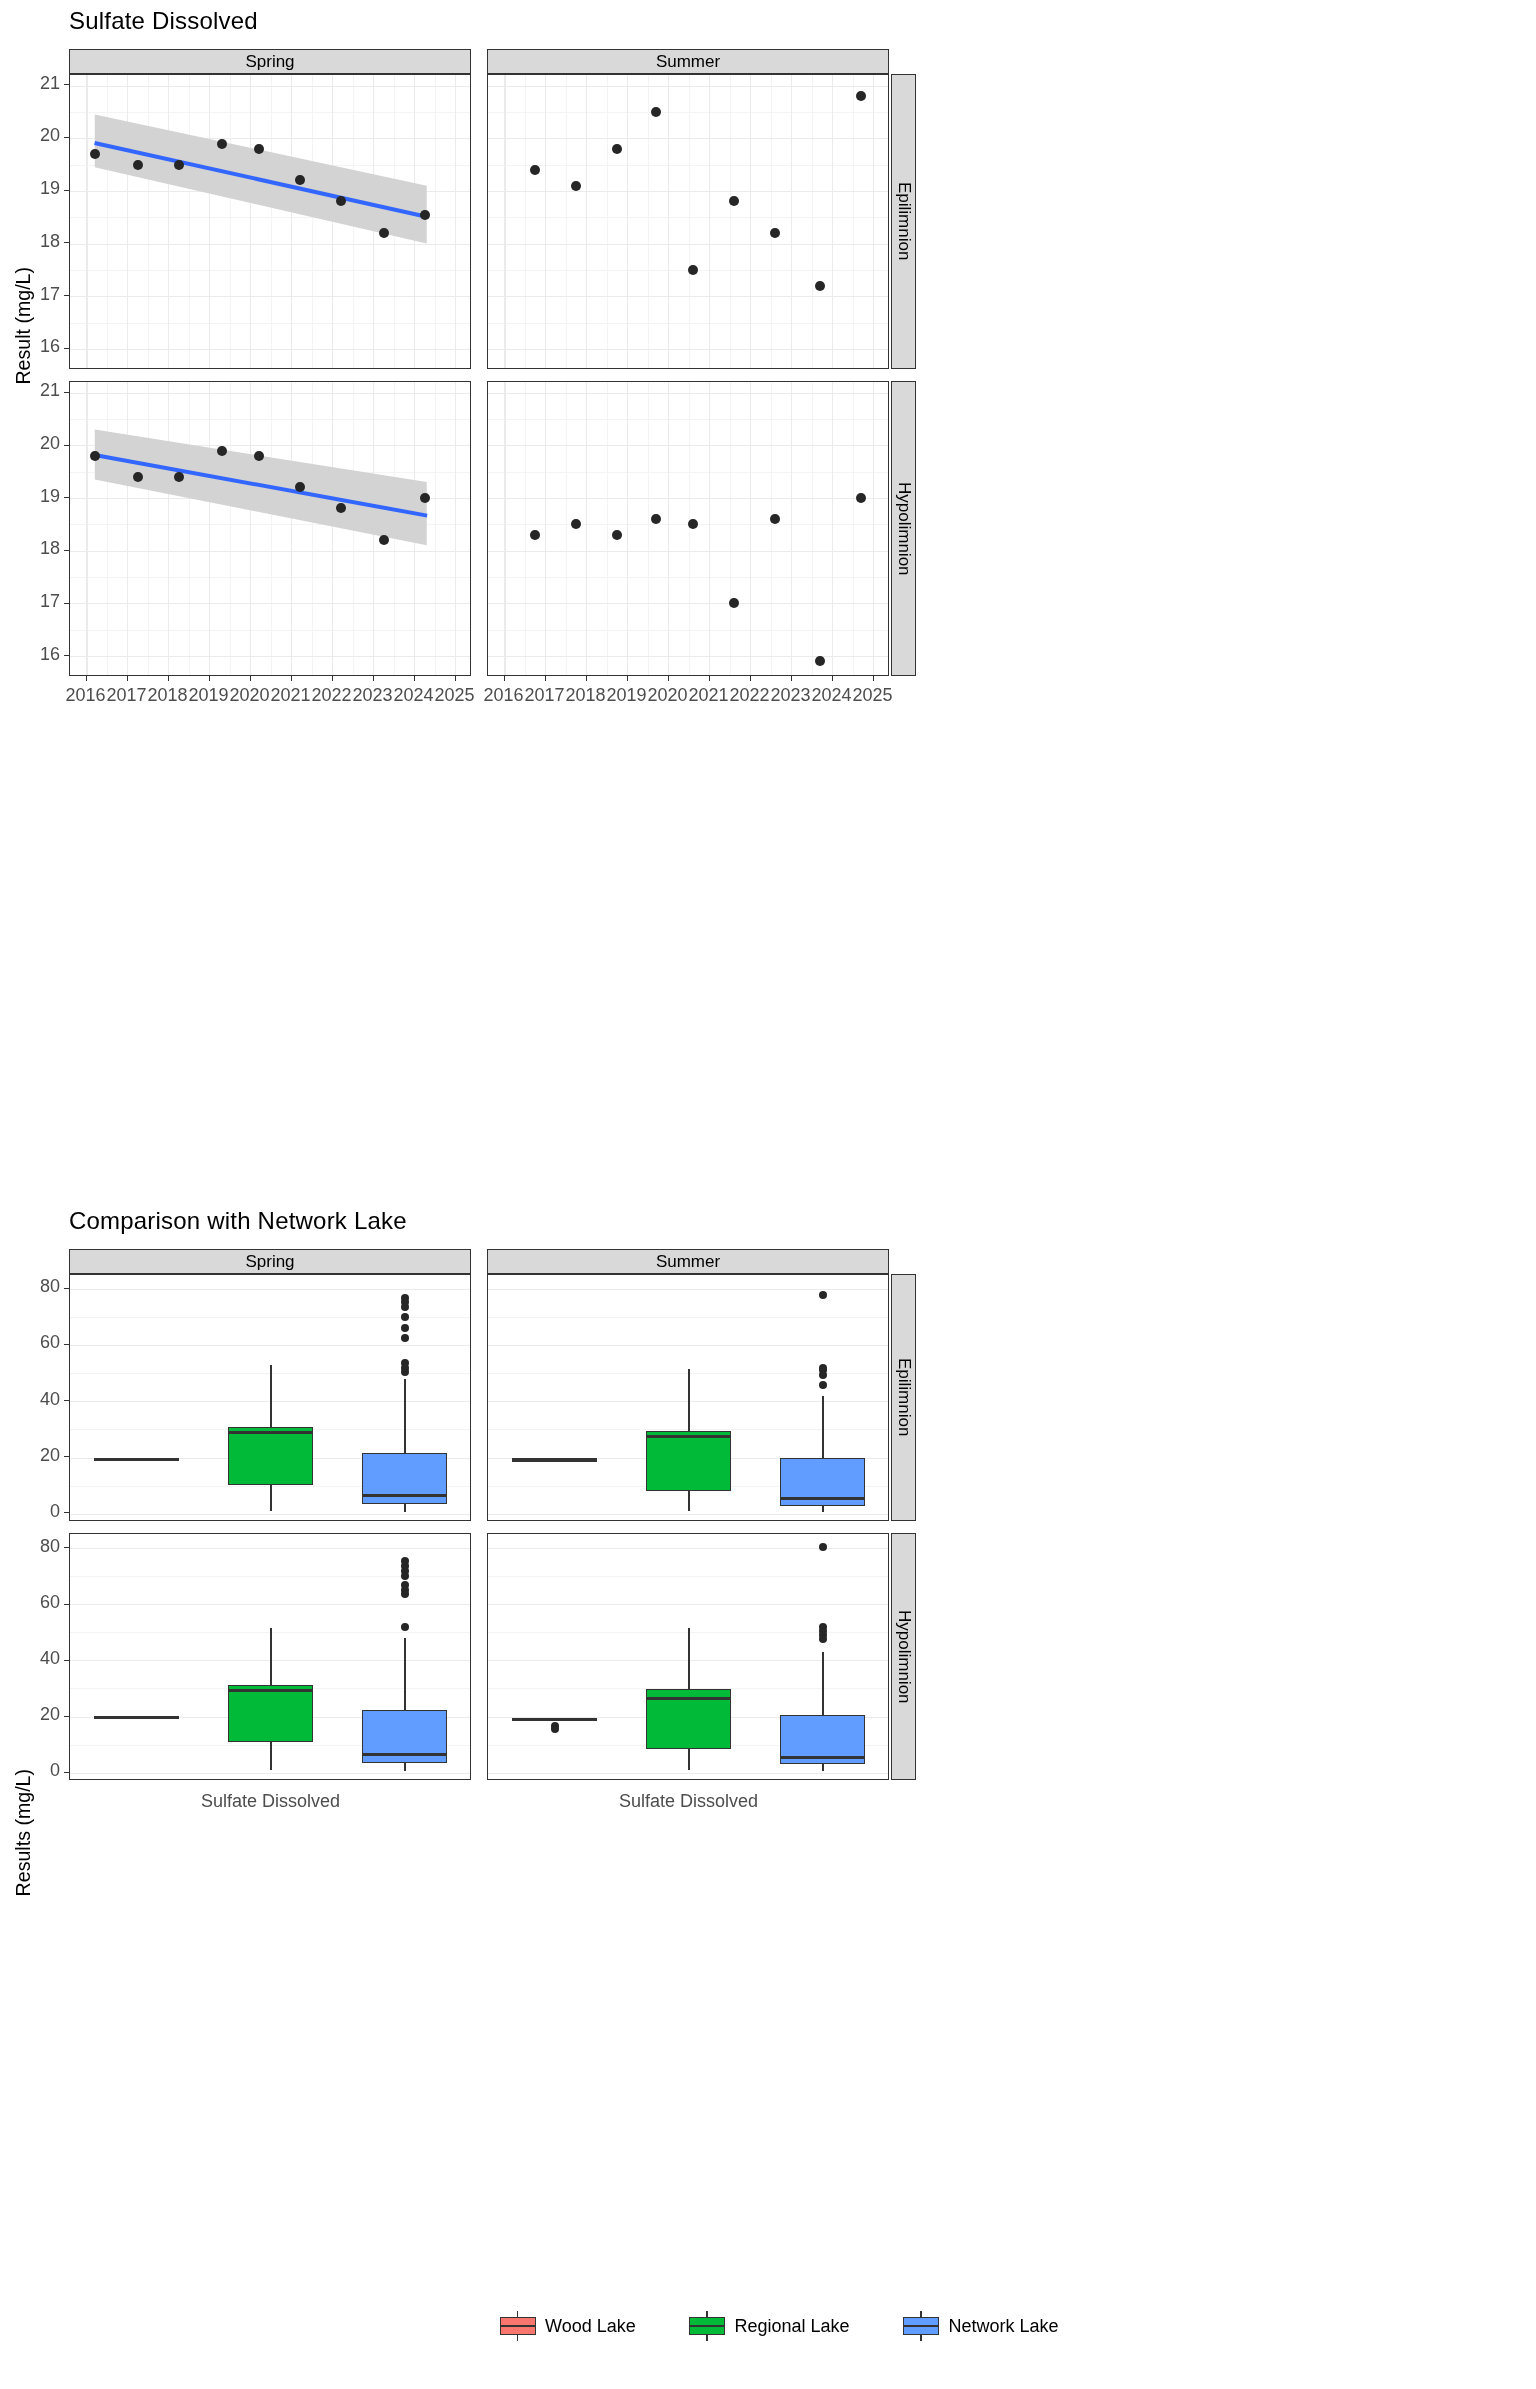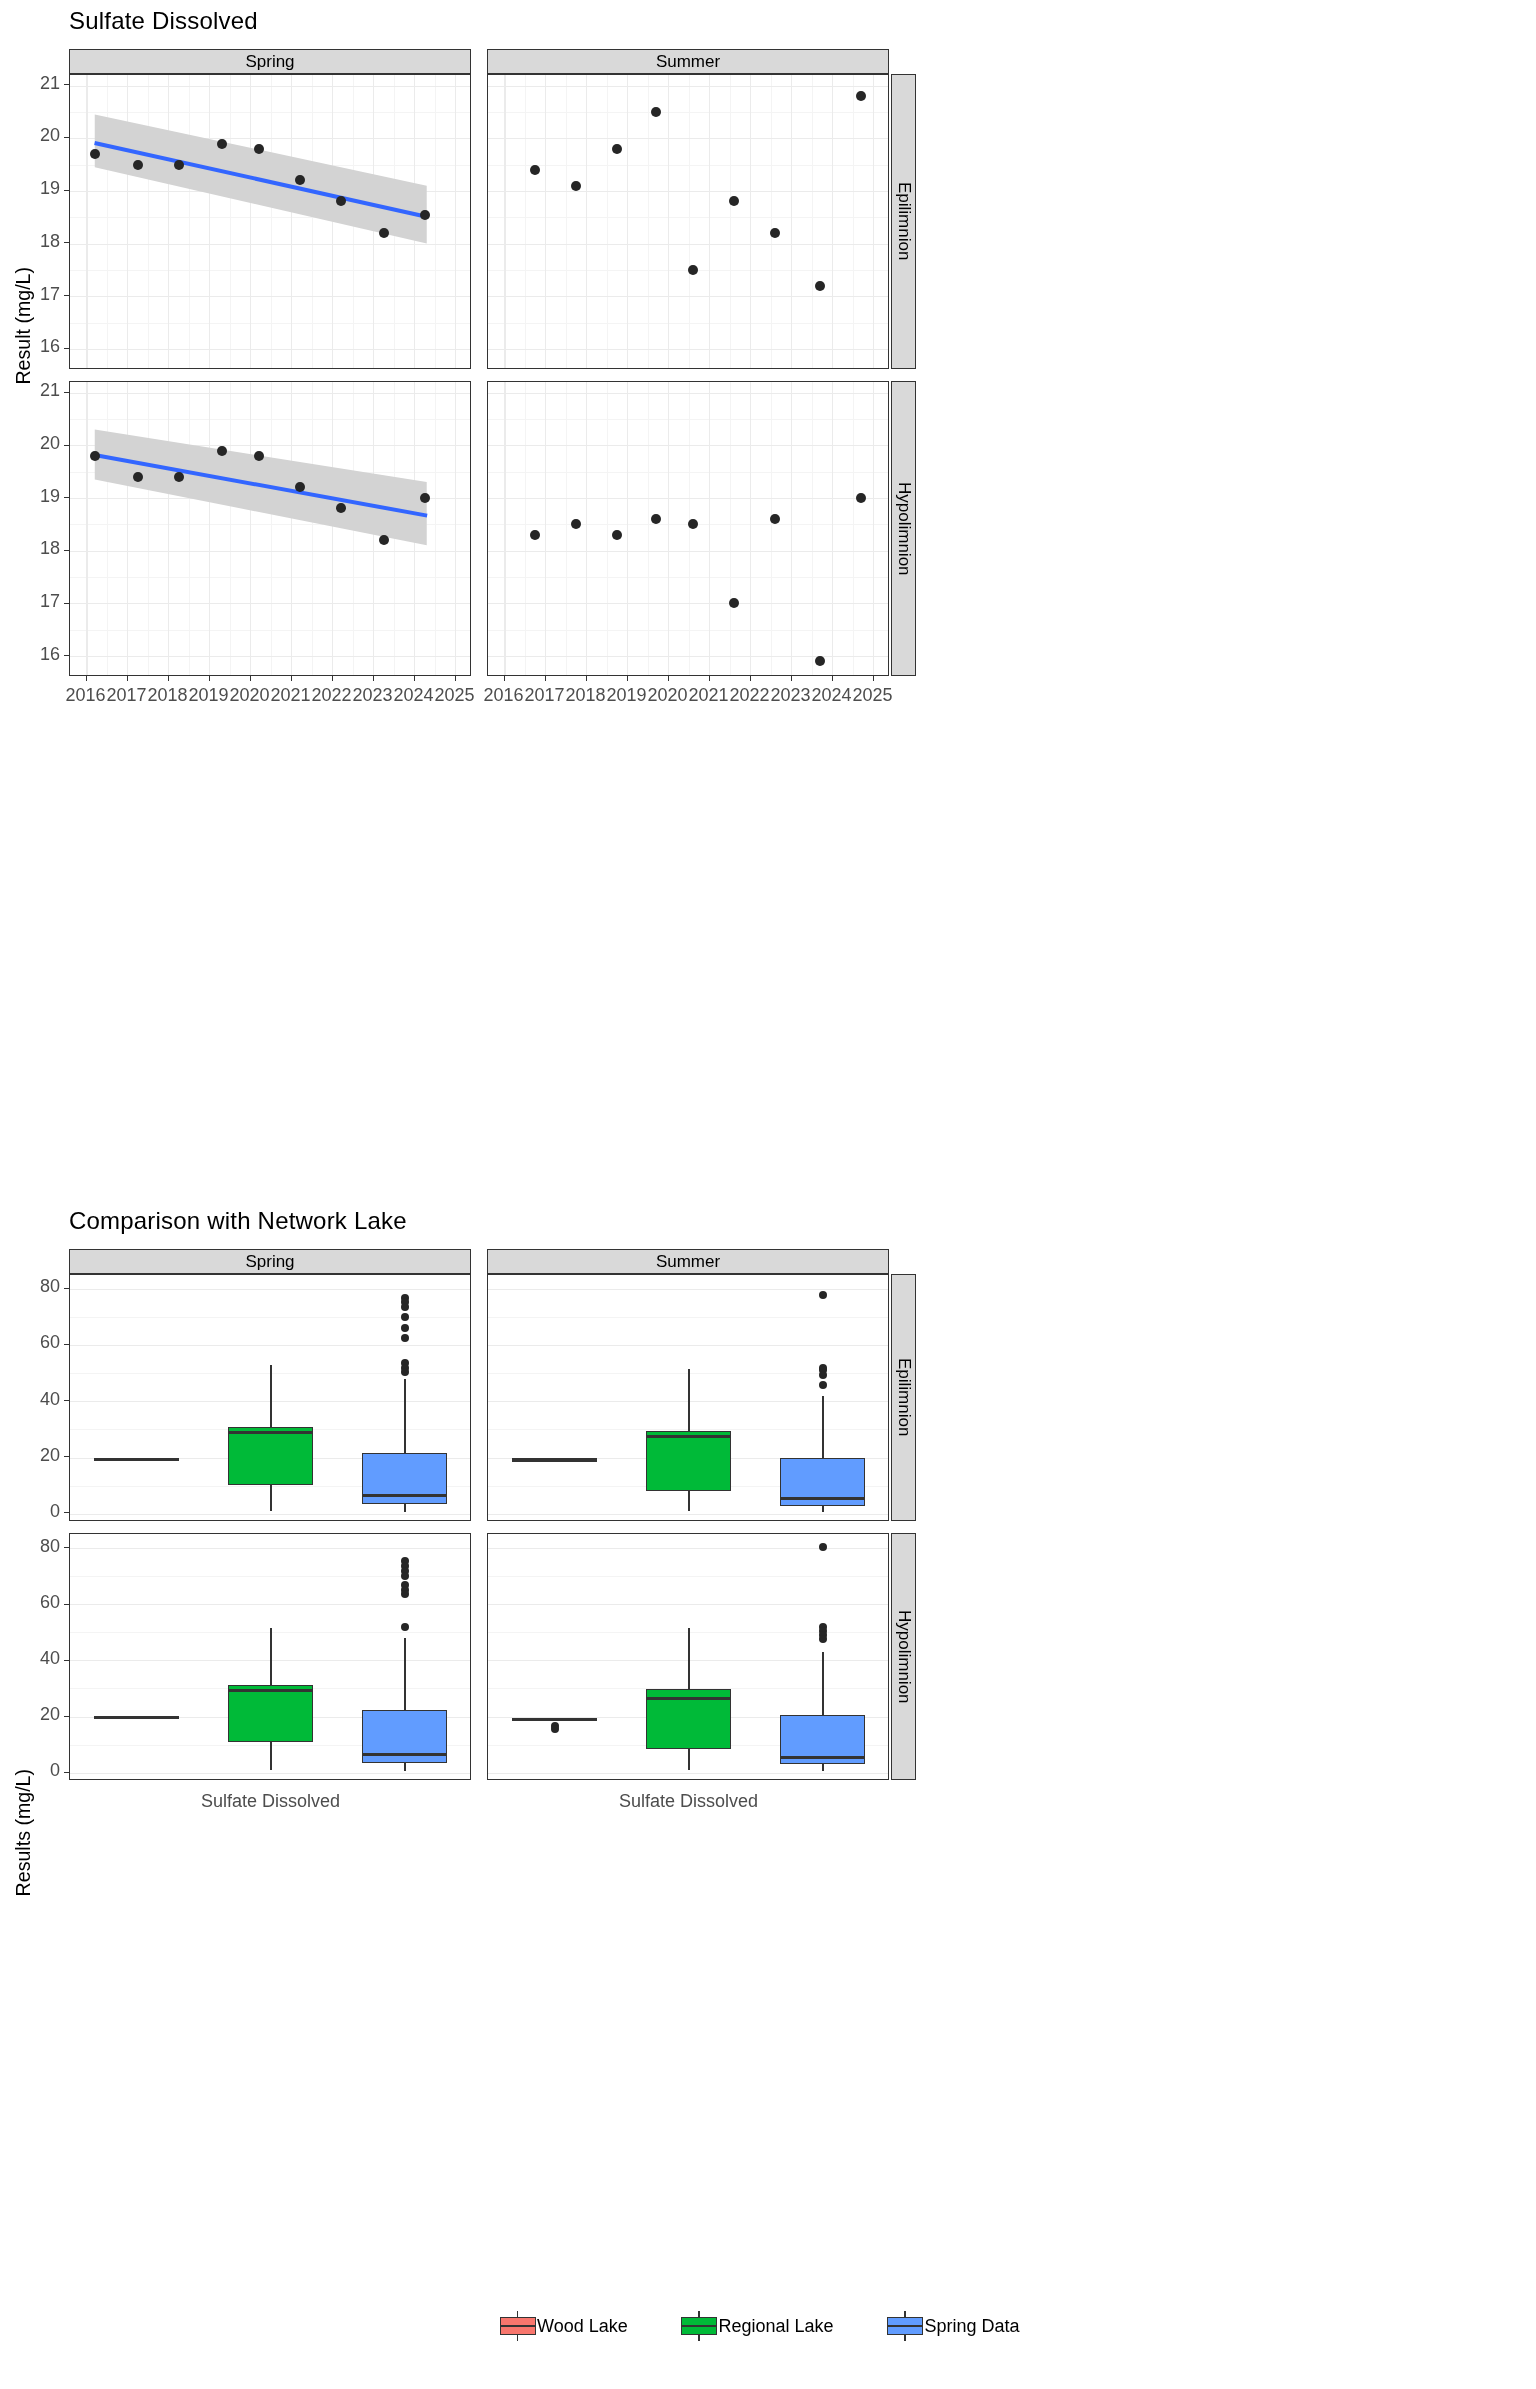--- a/index.html
+++ b/index.html
@@ -29,21 +29,21 @@
 
   
   .box{position:absolute;border:1.8px solid #333;box-sizing:border-box;}
   .median{position:absolute;background:#333;height:2.7px;}
   .whisk-v{position:absolute;background:#333;width:1.8px;}
   .outlier{position:absolute;width:8px;height:8px;border-radius:50%;background:#262626;
            margin-left:-4px;margin-top:-4px;}
 
   
   .legend{position:absolute;display:flex;align-items:center;gap:12.4px;}
-  .leg-item{display:flex;align-items:center;}
+  .leg-item{display:flex;align-items:center;gap:8px;}
   .leg-key{position:relative;width:39px;height:30px;}
   .leg-box{position:absolute;left:1.8px;top:6.2px;width:36px;height:18px;border:1.8px solid #333;box-sizing:border-box;}
   .leg-med{position:absolute;left:1.8px;top:14.2px;width:36px;height:1.8px;background:#333;}
   .leg-wh{position:absolute;left:18.7px;width:1.8px;background:#333;}
   .leg-lab{font-size:18px;color:#000;}
 </style>
 </head>
 <body>
 
 <div class="page">
@@ -470,18 +470,18 @@
         <div class="leg-lab">Regional Lake</div>
       </div>
       <div style="width: 27px;"></div>
       <div class="leg-item">
         <div class="leg-key">
           <div class="leg-wh" style="top:0;height:7.1px;"></div>
           <div class="leg-wh" style="top:23px;height:7.1px;"></div>
           <div class="leg-box" style="background:#619CFF;"></div>
           <div class="leg-med"></div>
         </div>
-        <div class="leg-lab">Spring Data</div>
+        <div class="leg-lab">Network Lake</div>
       </div>
     </div>
 
 </div>
 
 
 </body></html>

